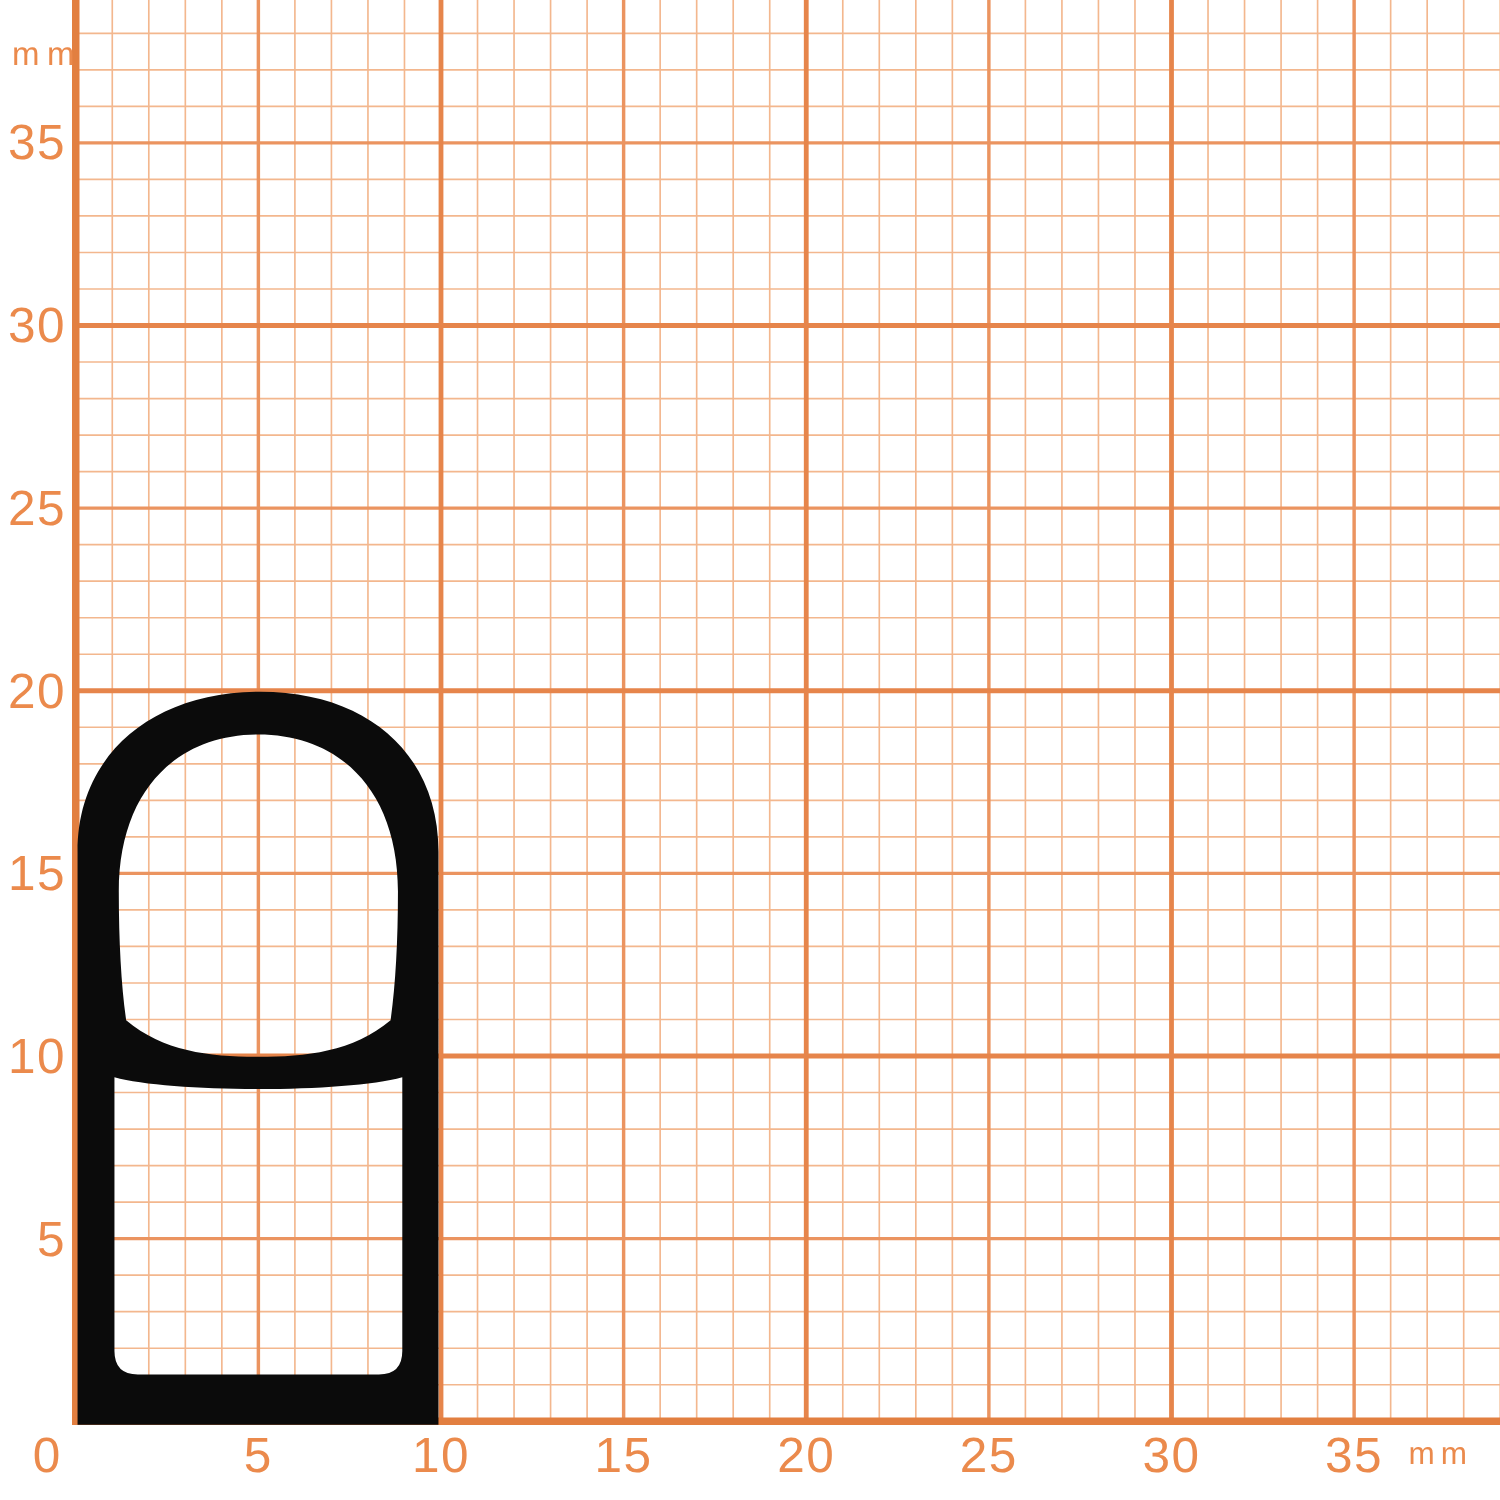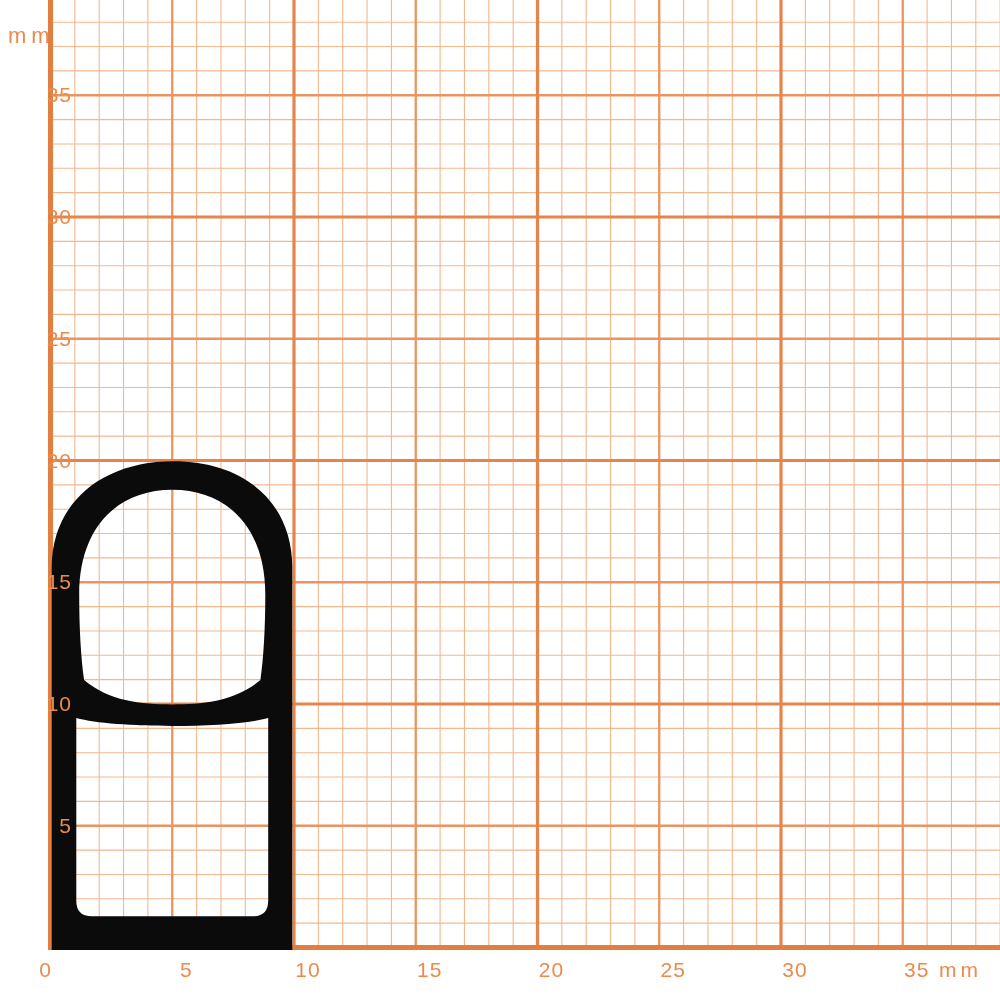--- a/index.html
+++ b/index.html
@@ -15,26 +15,25 @@
     overflow: hidden;
     font-family: "Liberation Sans", sans-serif;
   }
   .canvas svg {
     position: absolute;
     left: 0;
     top: 0;
   }
   .tick-label {
     position: absolute;
-    font-size: 21px;
+    font-size: 33px;
     font-weight: 400;
     letter-spacing: 1px;
     line-height: 38px;
     white-space: nowrap;
-    padding-left: 28px;
   }
   .y-tick {
     left: 0;
     width: 44px;
     text-align: right;
   }
   .x-tick {
     text-align: center;
     transform: translateX(-50%);
   }

